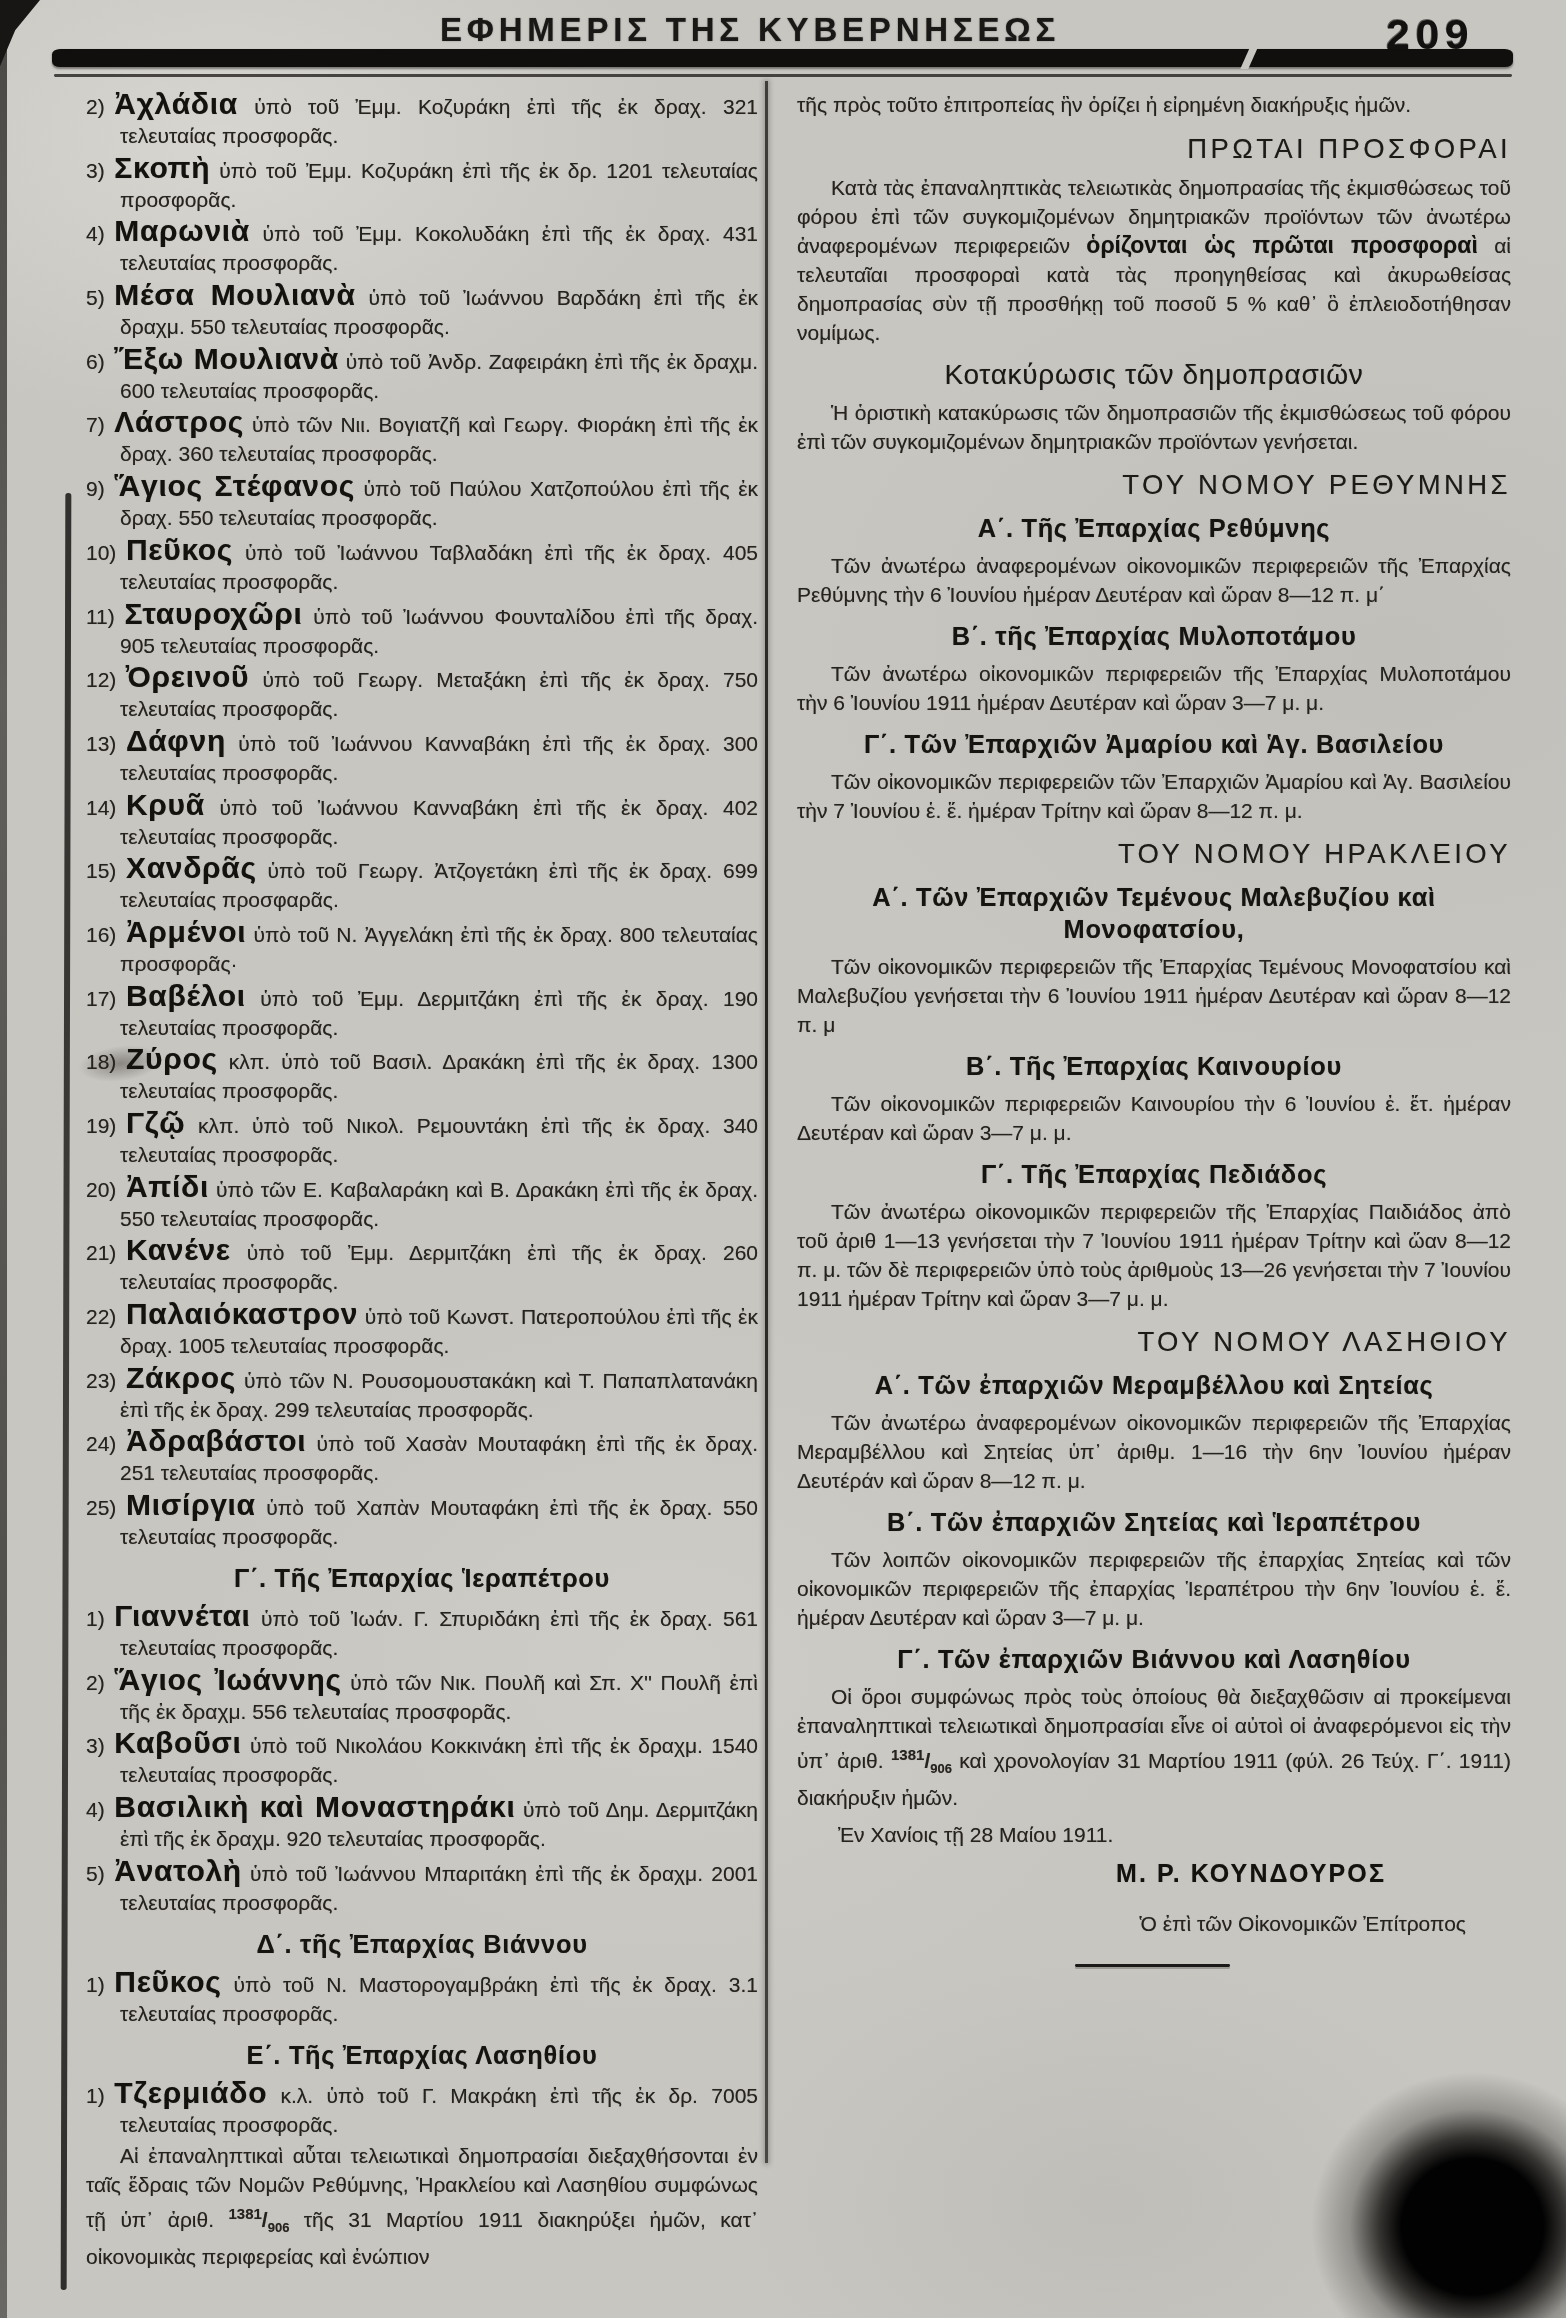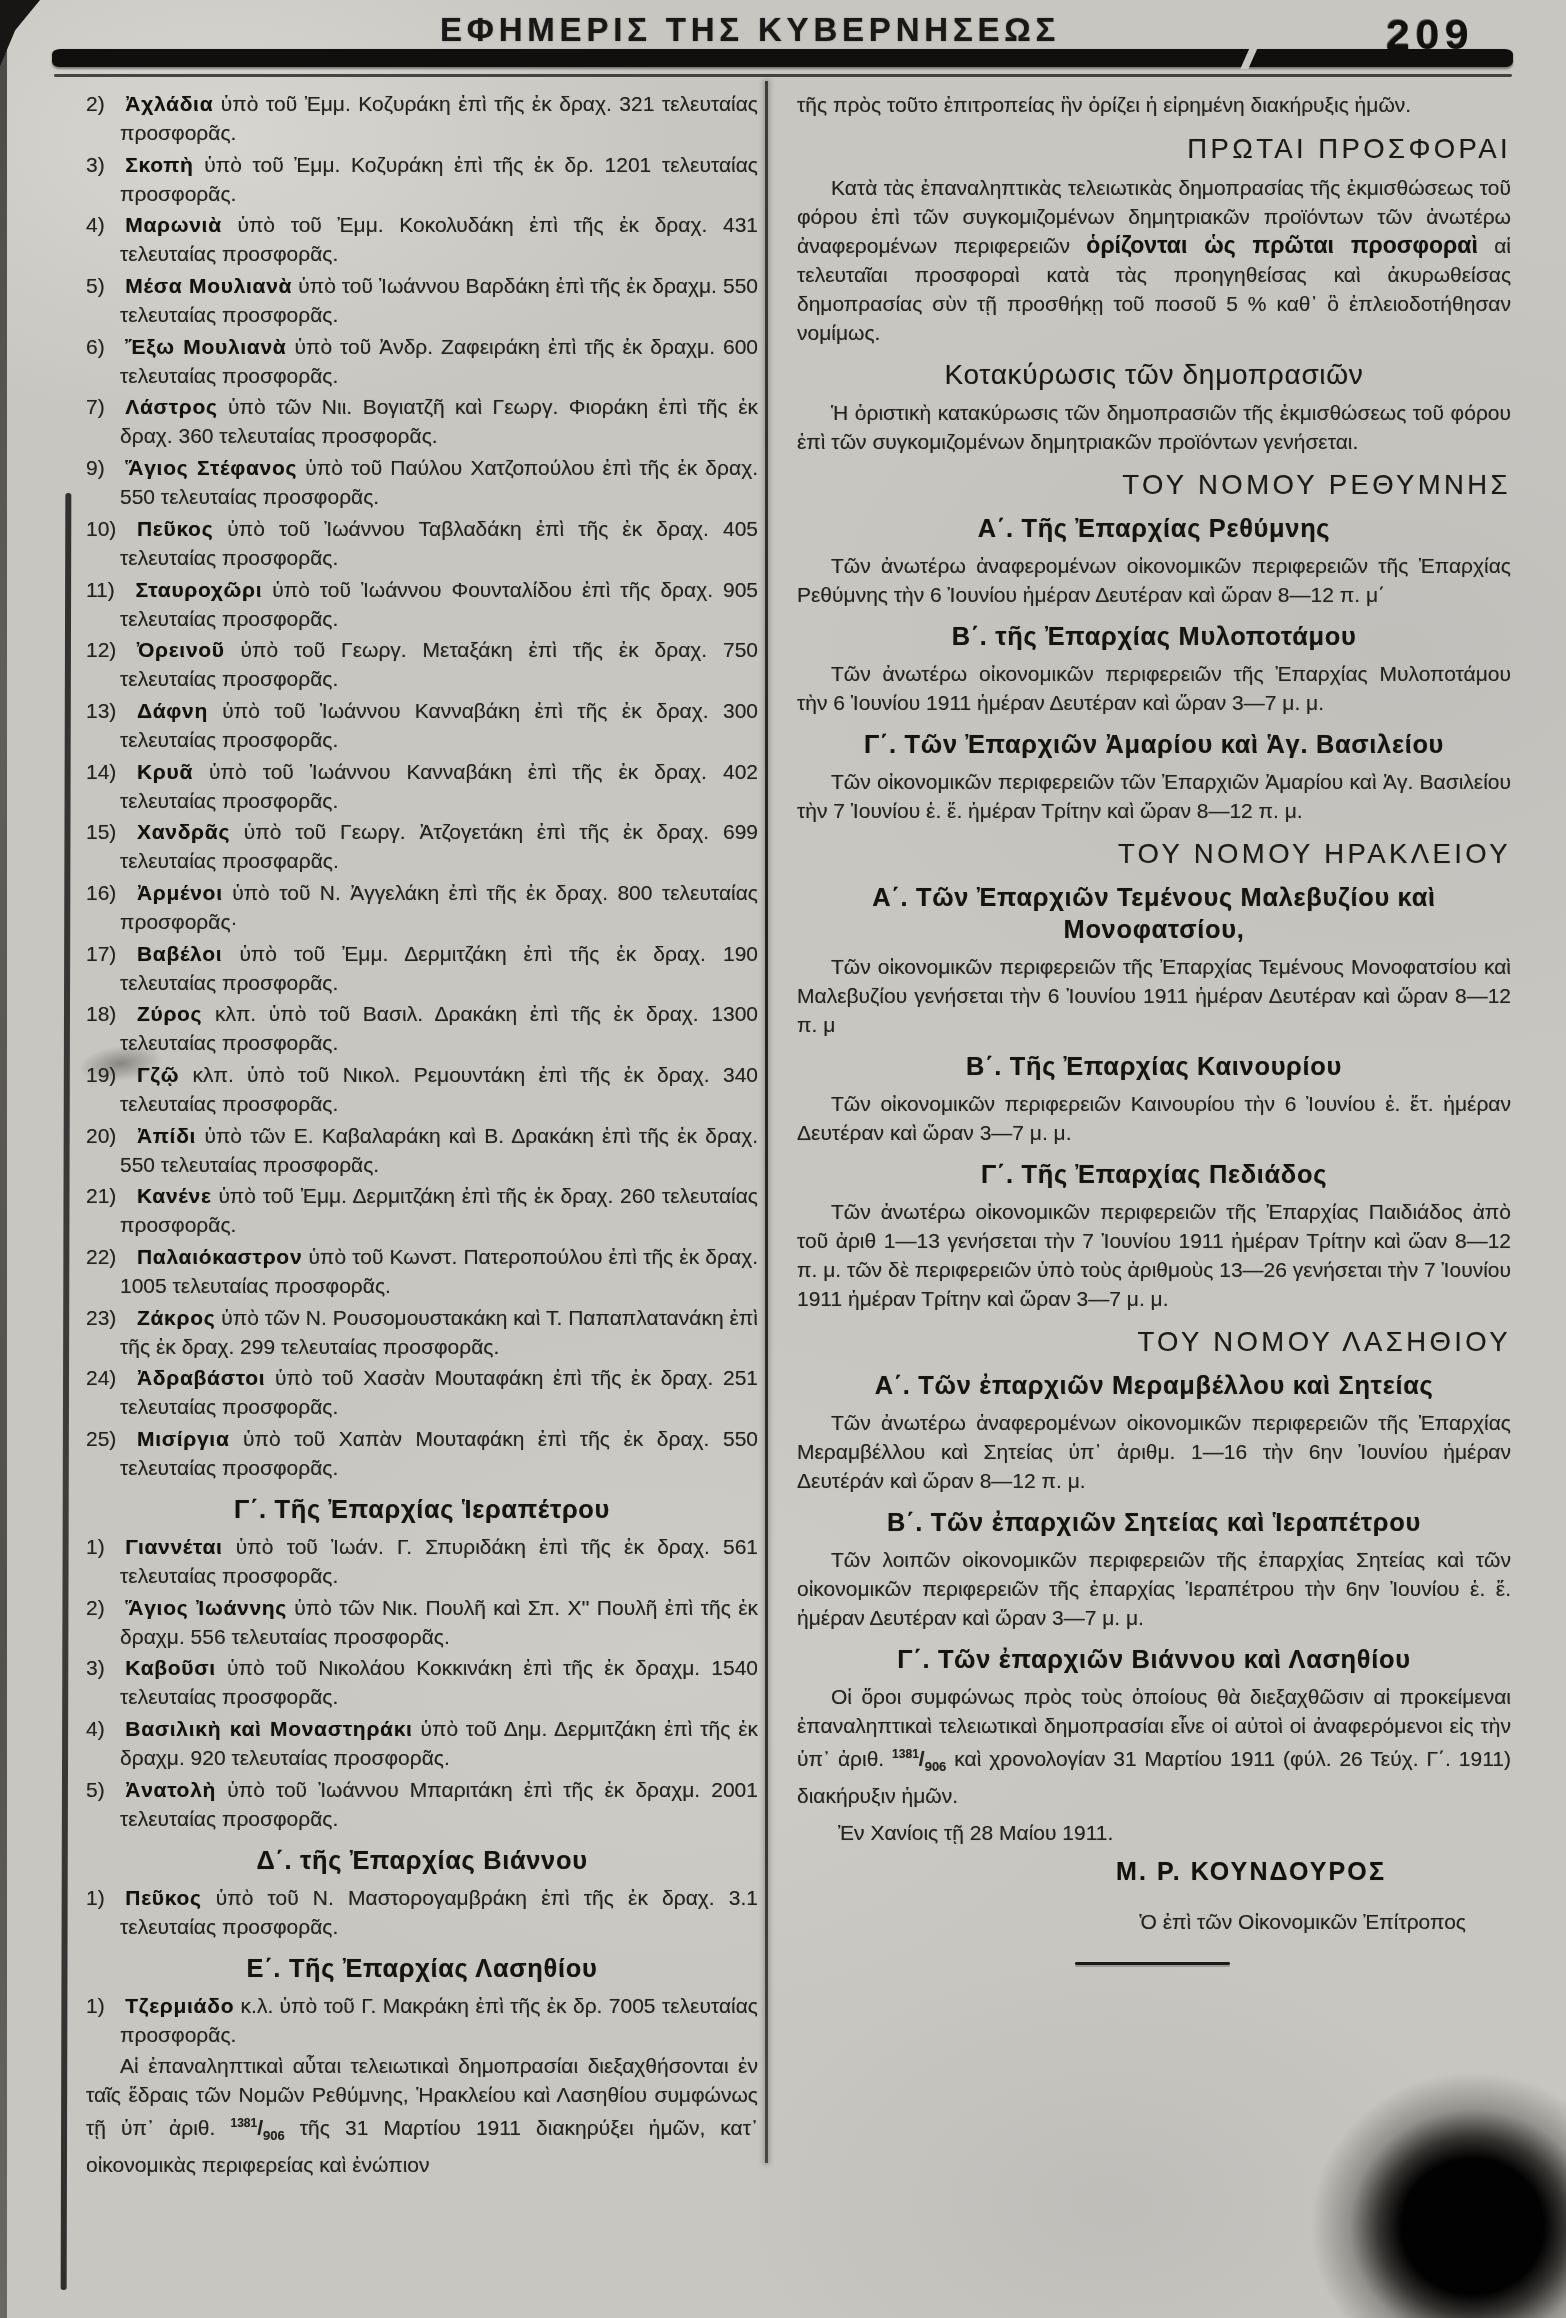--- a/index.html
+++ b/index.html
@@ -45,32 +45,32 @@
     color:#121110;text-shadow:1.4px 1.4px 0 rgba(200,198,193,.55), -0.7px -0.7px 0 rgba(30,28,26,.6);}
 
   
   .col{position:absolute;top:89px;font-size:21px;line-height:29px;text-align:justify;
     text-shadow:0 0 0.7px rgba(38,35,30,.42);}
   .col-left{left:86px;width:672px;}
   .col-right{left:797px;width:714px;}
 
   .it{padding-left:34px;text-indent:-34px;margin:0 0 2.7px 0;}
   .no{margin-right:9.6px;}
-  .nm{font-weight:bold;font-size:21px;letter-spacing:0.7px;color:#14120f;margin-left:11px;}
+  .nm{font-weight:bold;font-size:30px;letter-spacing:0.7px;color:#14120f;}
   .par{margin:1.4px 0 4.1px 0;text-indent:34px;}
   .par.noind{text-indent:0;}
   .h-sub{font-weight:bold;font-size:25.4px;line-height:32px;text-align:center;text-indent:0;
     margin:11px 0 6.9px 0;color:#161411;letter-spacing:0.7px;}
   .h-caps{font-size:27.5px;line-height:33px;text-align:right;text-indent:0;letter-spacing:3.4px;
     margin:12.4px 0 8.2px 0;color:#1d1b18;font-weight:normal;}
   .h-disp{font-size:28px;line-height:33px;text-align:center;text-indent:0;letter-spacing:0.7px;
     margin:11px 0 6.9px 0;font-weight:normal;color:#1b1916;}
   .b-inline{font-weight:bold;font-size:23px;color:#14120f;}
   .fr{font-weight:bold;white-space:nowrap;}
-  .fr sup{font-size:12px;}
+  .fr sup{font-size:15px;}
   .fr sub{font-size:13px;}
   .dateline{text-indent:41px;margin-top:8.2px;}
   .sig-role{text-align:right;padding-right:45px;margin-top:20.6px;text-indent:0;}
   .sig-name{text-align:right;padding-right:125px;margin-top:9.6px;font-weight:bold;font-size:25px;
     letter-spacing:2.1px;text-indent:0;color:#14120f;}
   .sig-rule{width:155px;height:3.4px;background:#1b1a18;border-radius:1.4px;margin:26px 0 0 278px;
     box-shadow:0 2.1px 0 rgba(27,26,24,.25);}
 </style>
 </head>
 <body>

